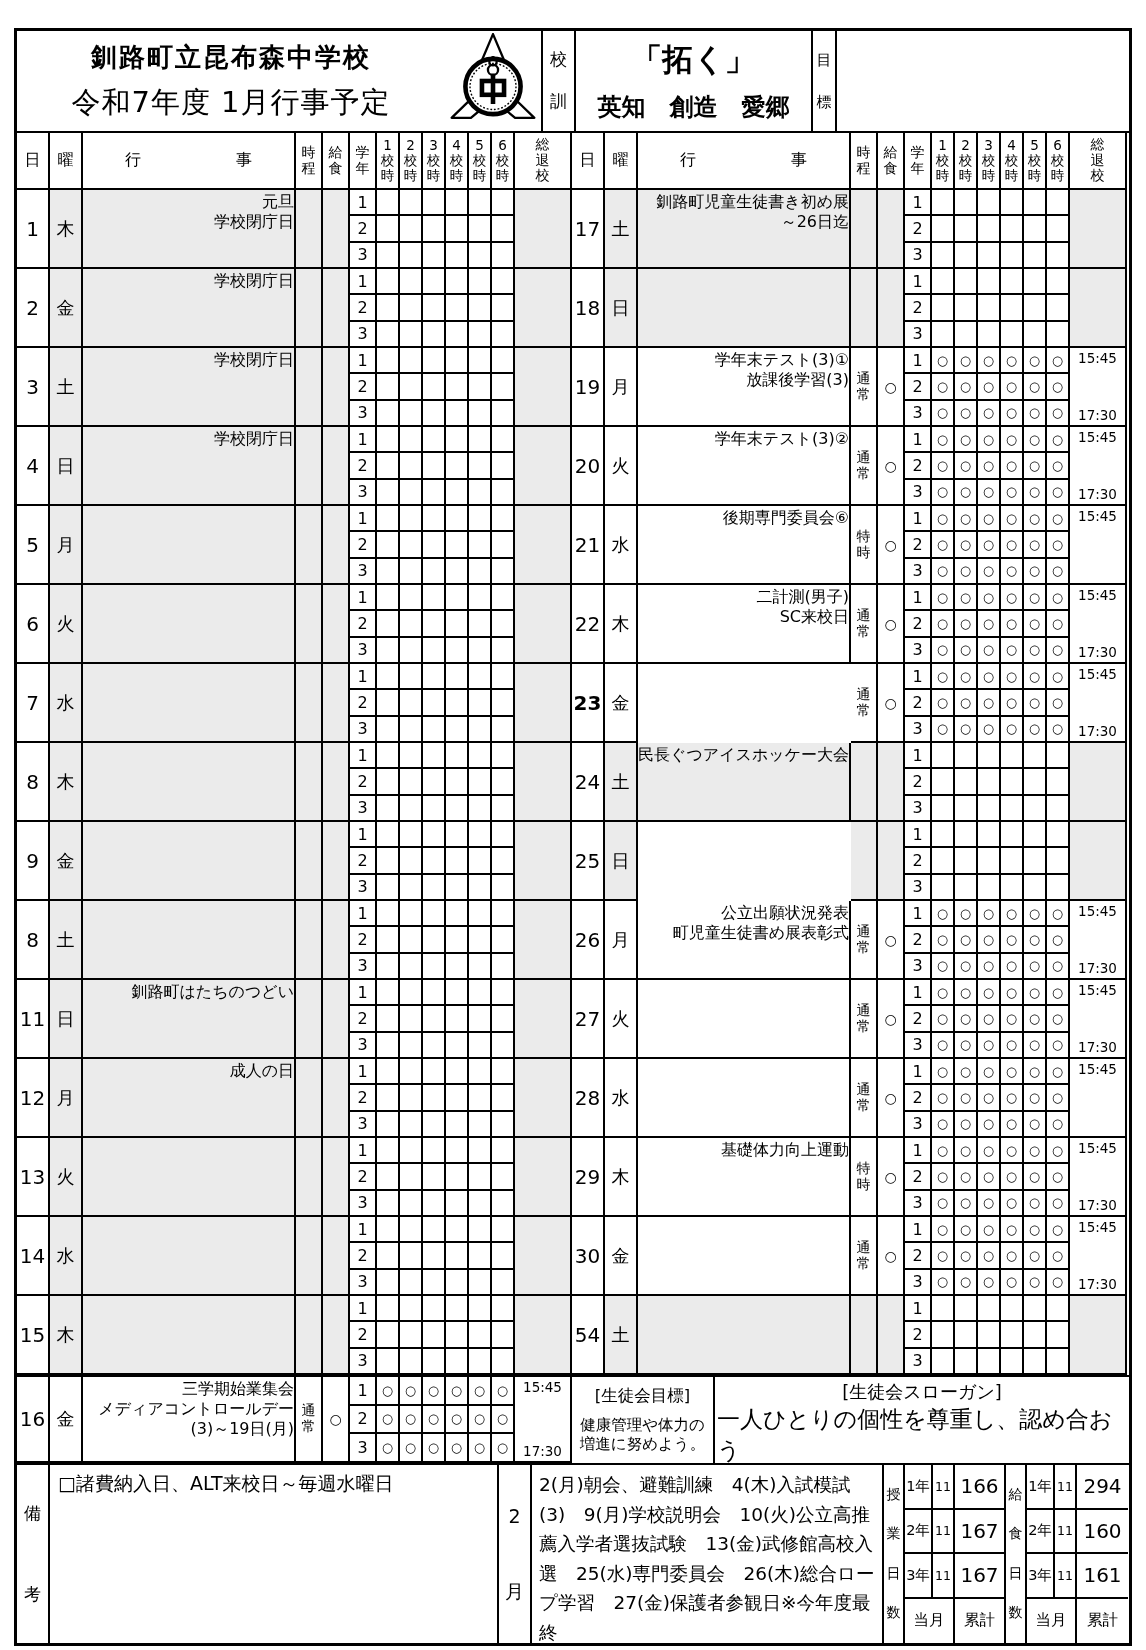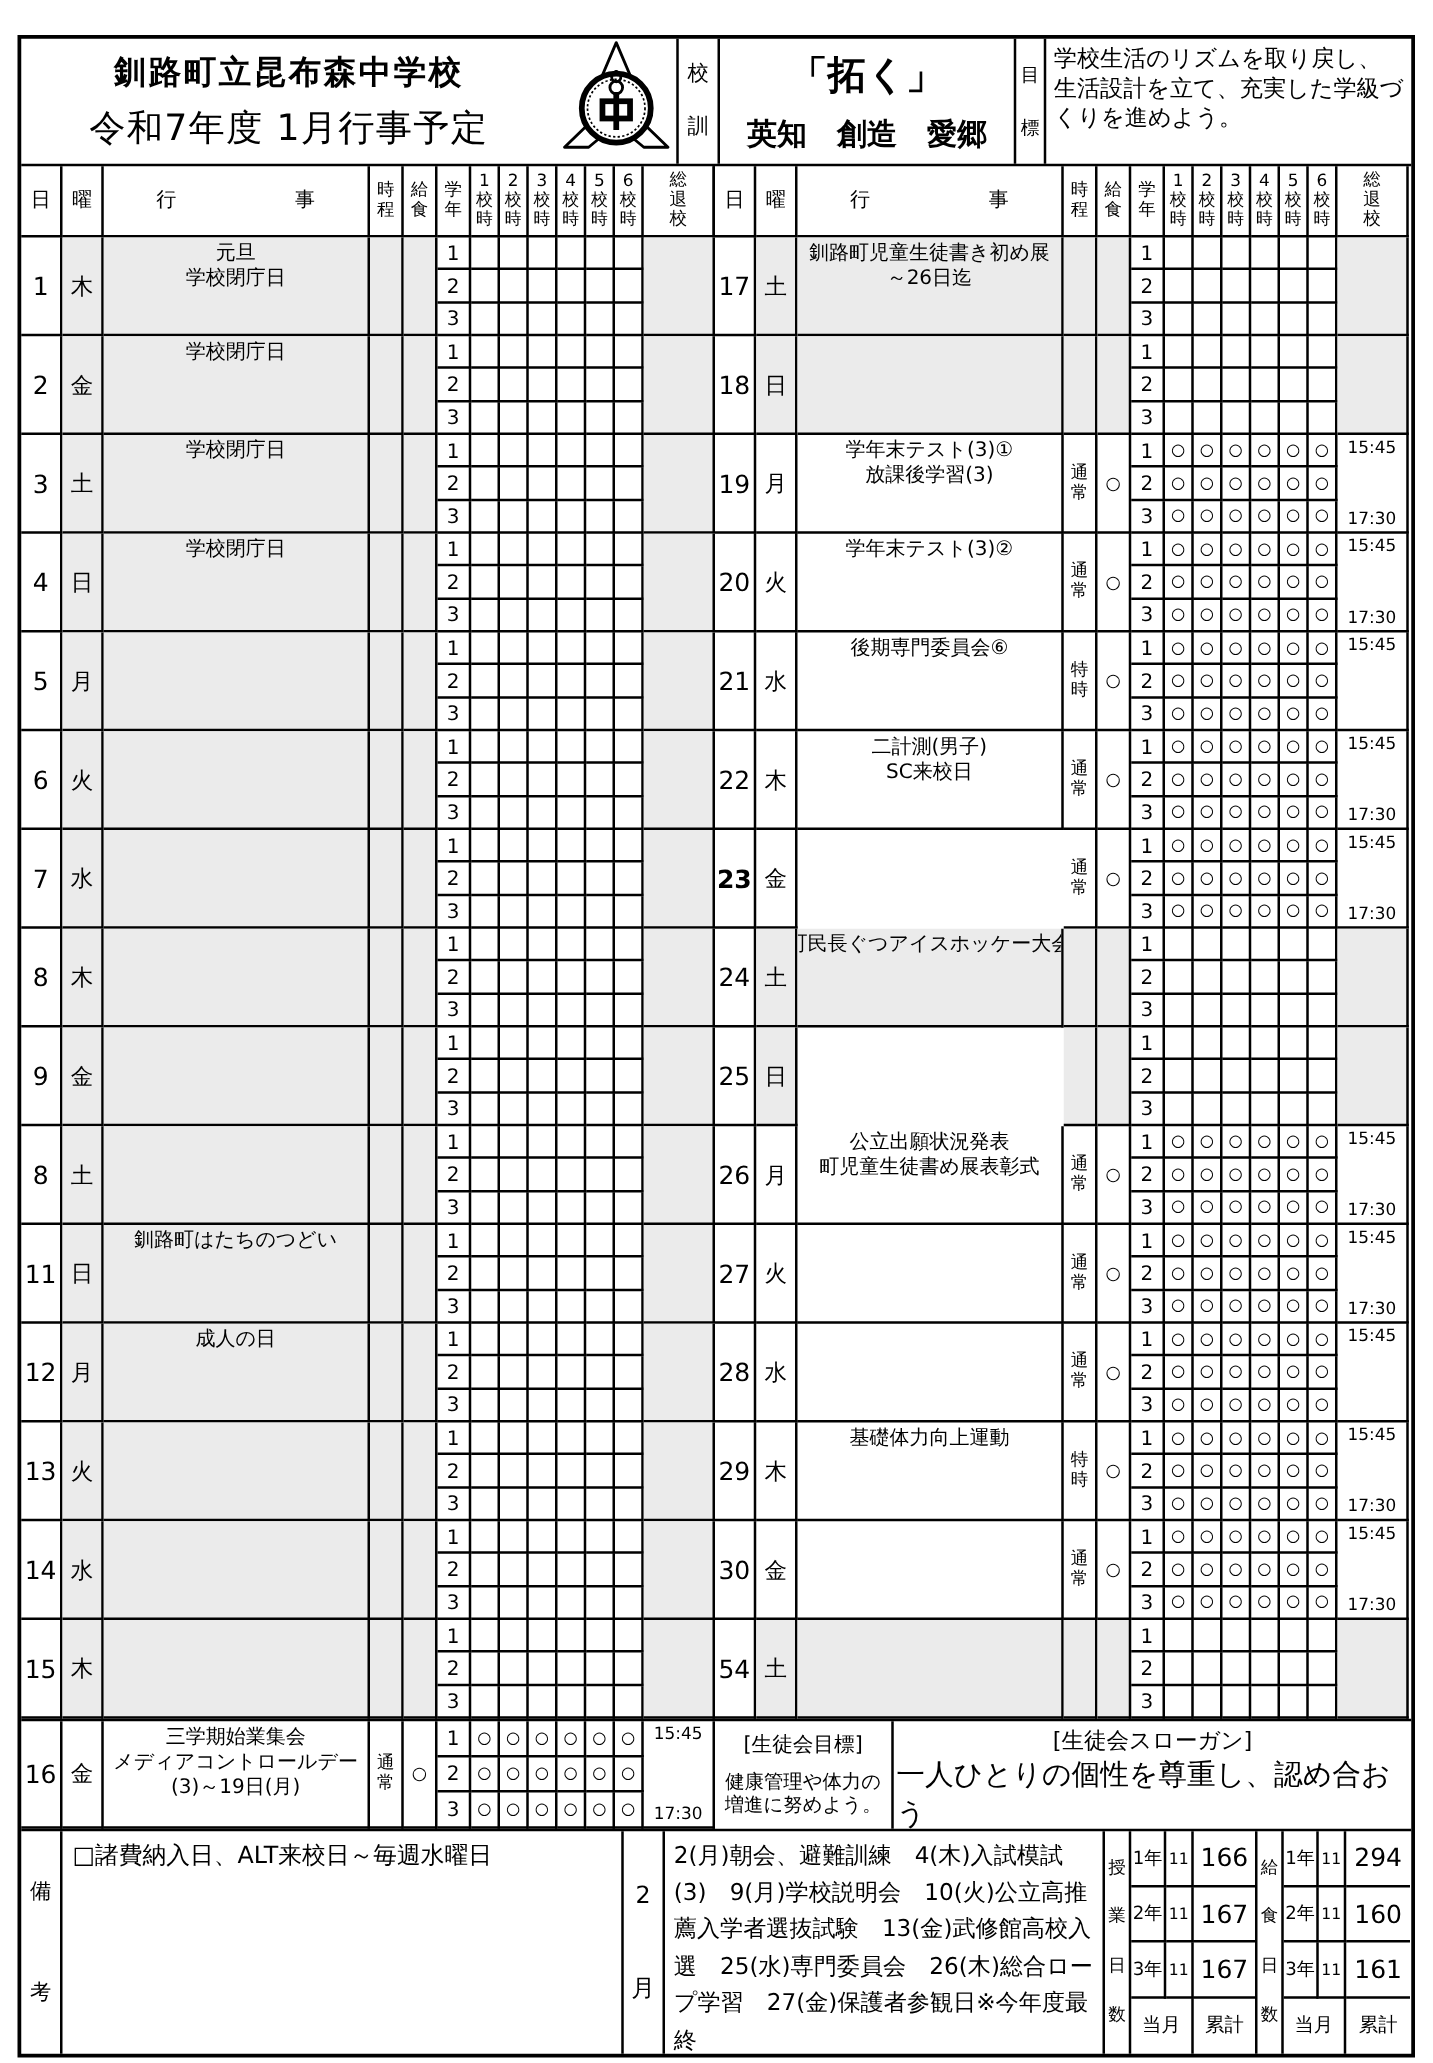--- a/index.html
+++ b/index.html
@@ -44,22 +44,22 @@
   .hc.ev { justify-content: space-between; padding: 0 42px; }
   .hc.vh { font-size: 14px; }
   .hc.ph { font-size: 13.5px; }
 
   .day-block { grid-template-rows: repeat(3, 1fr); height: 79px; }
   .day-block.d16 { height: 86px; }
   .c { border-right: 2px solid #000; border-bottom: 2px solid #000;
     display: flex; align-items: center; justify-content: center; overflow: hidden; }
   .c.num { font-size: 20px; }
   .c.wd { font-size: 18px; }
-  .c.evs { flex-direction: column; align-items: center; justify-content: flex-start;
-    padding: 2px 12px; }
+  .c.evs { flex-direction: column; align-items: flex-end; justify-content: flex-start;
+    padding: 2px 0; }
   .evline { font-size: 16px; line-height: 1.25; white-space: nowrap; }
   .c.sch { font-size: 14px; }
   .c.lun { font-size: 14px; }
   .c.gr { font-size: 16px; }
   .c.pd { font-size: 13px; }
   .c.lv { flex-direction: column; justify-content: space-between; font-size: 13.5px; padding: 2px 1px; }
   .day-block.rest .sh { background: var(--shade); }
 
   
   .band16 { display: flex; height: 88px; border-top: 2px solid #000; }
@@ -127,21 +127,20 @@
         <span>訓</span>
       </div>
     <div class="thc thc3">
       <div class="motto-title">「拓く」</div>
       <div class="motto-words">英知　創造　愛郷</div>
     </div>
     <div class="thc thc4 vspread lbl15">
         <span>目</span>
         <span>標</span>
       </div>
-    <div class="thc thc5">学校生活のリズムを取り戻し、生活設計を立て、充実した学級づくりを進めよう。</div>
   </div>
 
   <div class="calendar">
     <div class="half hl" id="half-left">
         <div class="col-head">
           <div class="hc">日</div>
           <div class="hc">曜</div>
           <div class="hc ev">
             <div>行</div>
             <div>事</div>

